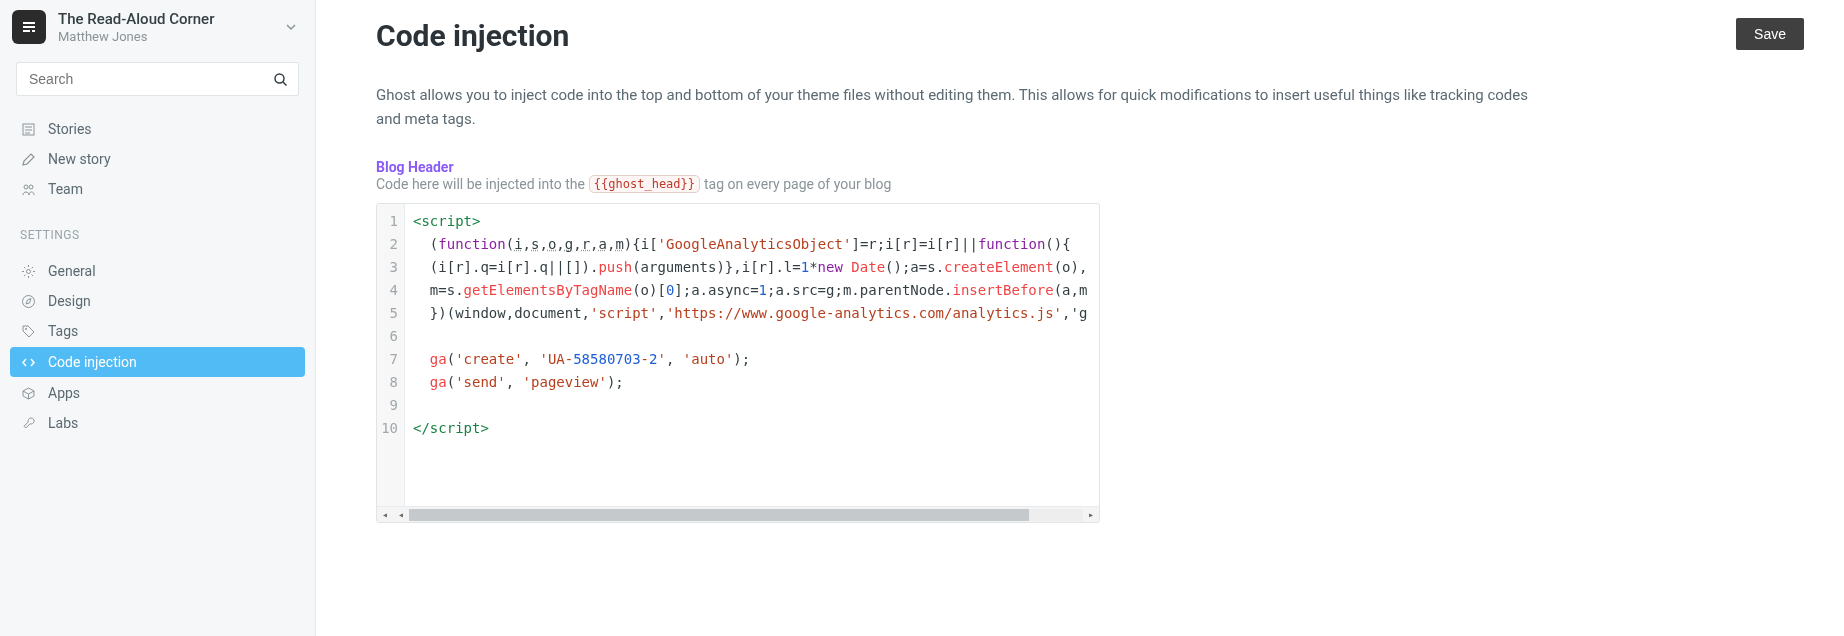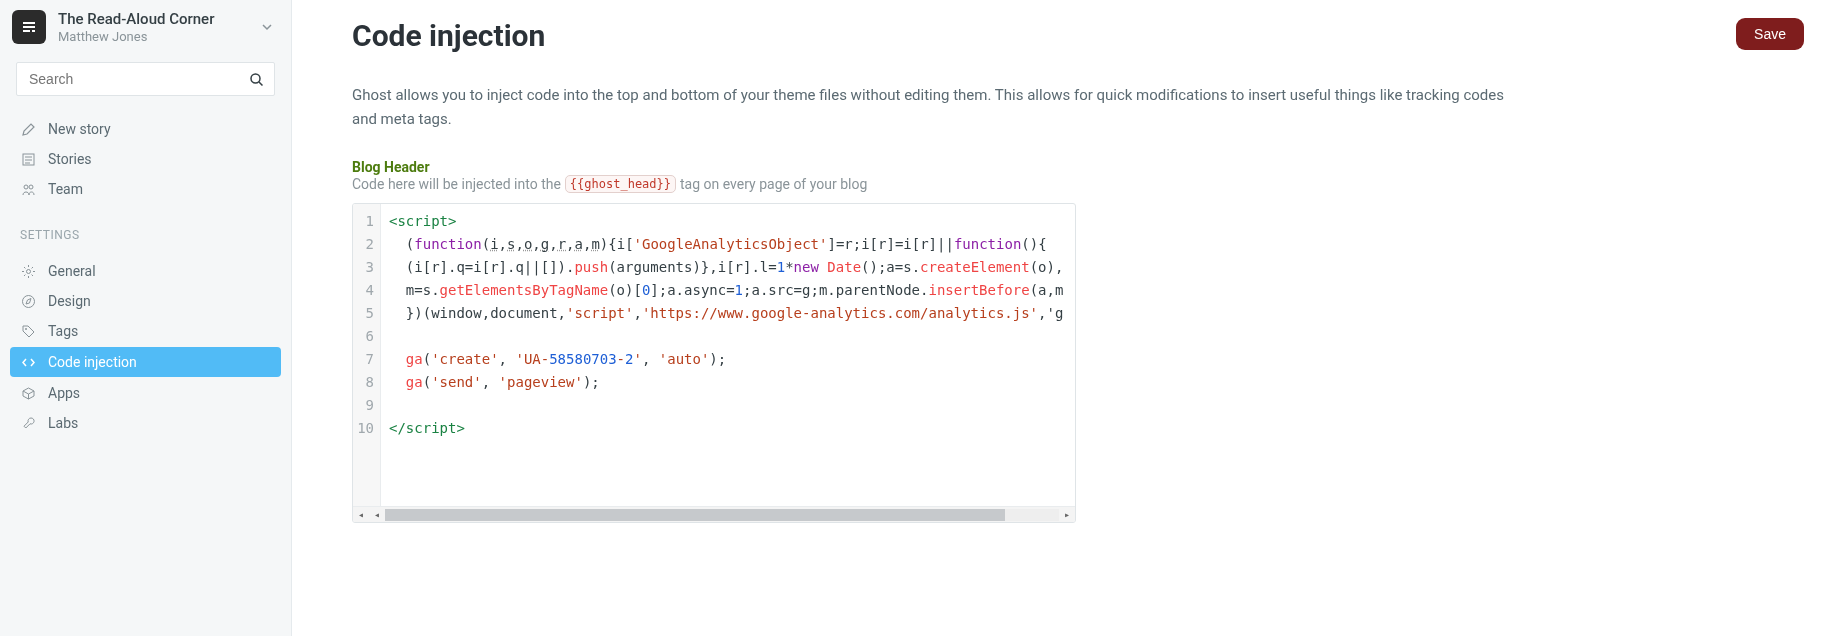--- a/index.html
+++ b/index.html
@@ -8,21 +8,21 @@
   background: #fff;
   color: #343f44;
   display: flex;
   height: 636px;
   width: 1844px;
   overflow: hidden;
 }
 
 
 .sidebar {
-  width: 292px;
+  width: 316px;
   background: #f5f7f8;
   border-right: 1px solid #e5eaed;
   display: flex;
   flex-direction: column;
   padding: 0;
 }
 .site-header {
   display: flex;
   align-items: center;
   padding: 10px 18px 10px 12px;
@@ -119,41 +119,41 @@
   display: flex;
   justify-content: space-between;
   align-items: flex-start;
 }
 .page-title {
   font-size: 30px;
   font-weight: 700;
   color: #2b3238;
 }
 .save-btn {
-  background: #7f1d1d;
+  background: #404040;
   color: #fff;
   border: none;
-  border-radius: 9px;
+  border-radius: 2px;
   padding: 8px 18px;
   font-size: 14px;
   font-weight: 400;
   cursor: pointer;
 }
 .description {
   margin-top: 30px;
   font-size: 15px;
   color: #5b6a72;
   line-height: 1.6;
   max-width: 1160px;
 }
 .section-label {
   margin-top: 28px;
   font-size: 14px;
   font-weight: 700;
-  color: #4d7c0f;
+  color: #8b5cf6;
 }
 .section-help {
   margin-top: 0;
   font-size: 14px;
   color: #8a9499;
   display: flex;
   align-items: center;
   gap: 4px;
 }
 .ghost-tag {
@@ -261,35 +261,35 @@
             <line x1="10" y1="10" x2="13.5" y2="13.5" stroke="currentColor" stroke-width="1.5"></line>
           </svg>
       </span>
     </div>
   </div>
 
   <div class="nav-section">
     <div class="nav-item">
       <span class="nav-icon">
         <svg width="15" height="15" viewBox="0 0 15 15">
-            <path d="M2 13l1-4 7-7 3 3-7 7-4 1z" stroke="currentColor" fill="none" stroke-width="1.2"></path>
-          </svg>
-      </span>
-      <span>New story</span>
-    </div>
-    <div class="nav-item">
-      <span class="nav-icon">
-        <svg width="15" height="15" viewBox="0 0 15 15">
             <rect x="2" y="2" width="11" height="11" stroke="currentColor" fill="none"></rect>
             <line x1="4" y1="5" x2="11" y2="5" stroke="currentColor"></line>
             <line x1="4" y1="8" x2="11" y2="8" stroke="currentColor"></line>
             <line x1="4" y1="11" x2="9" y2="11" stroke="currentColor"></line>
           </svg>
       </span>
       <span>Stories</span>
+    </div>
+    <div class="nav-item">
+      <span class="nav-icon">
+        <svg width="15" height="15" viewBox="0 0 15 15">
+            <path d="M2 13l1-4 7-7 3 3-7 7-4 1z" stroke="currentColor" fill="none" stroke-width="1.2"></path>
+          </svg>
+      </span>
+      <span>New story</span>
     </div>
     <div class="nav-item">
       <span class="nav-icon">
         <svg width="15" height="15" viewBox="0 0 15 15">
             <circle cx="5" cy="5" r="2" stroke="currentColor" fill="none"></circle>
             <circle cx="10" cy="5" r="2" stroke="currentColor" fill="none"></circle>
             <path d="M2 13c0-2 1.5-3 3-3s3 1 3 3M8 13c0-2 1-3 2.5-3s2.5 1 2.5 3" stroke="currentColor" fill="none"></path>
           </svg>
       </span>
       <span>Team</span>

